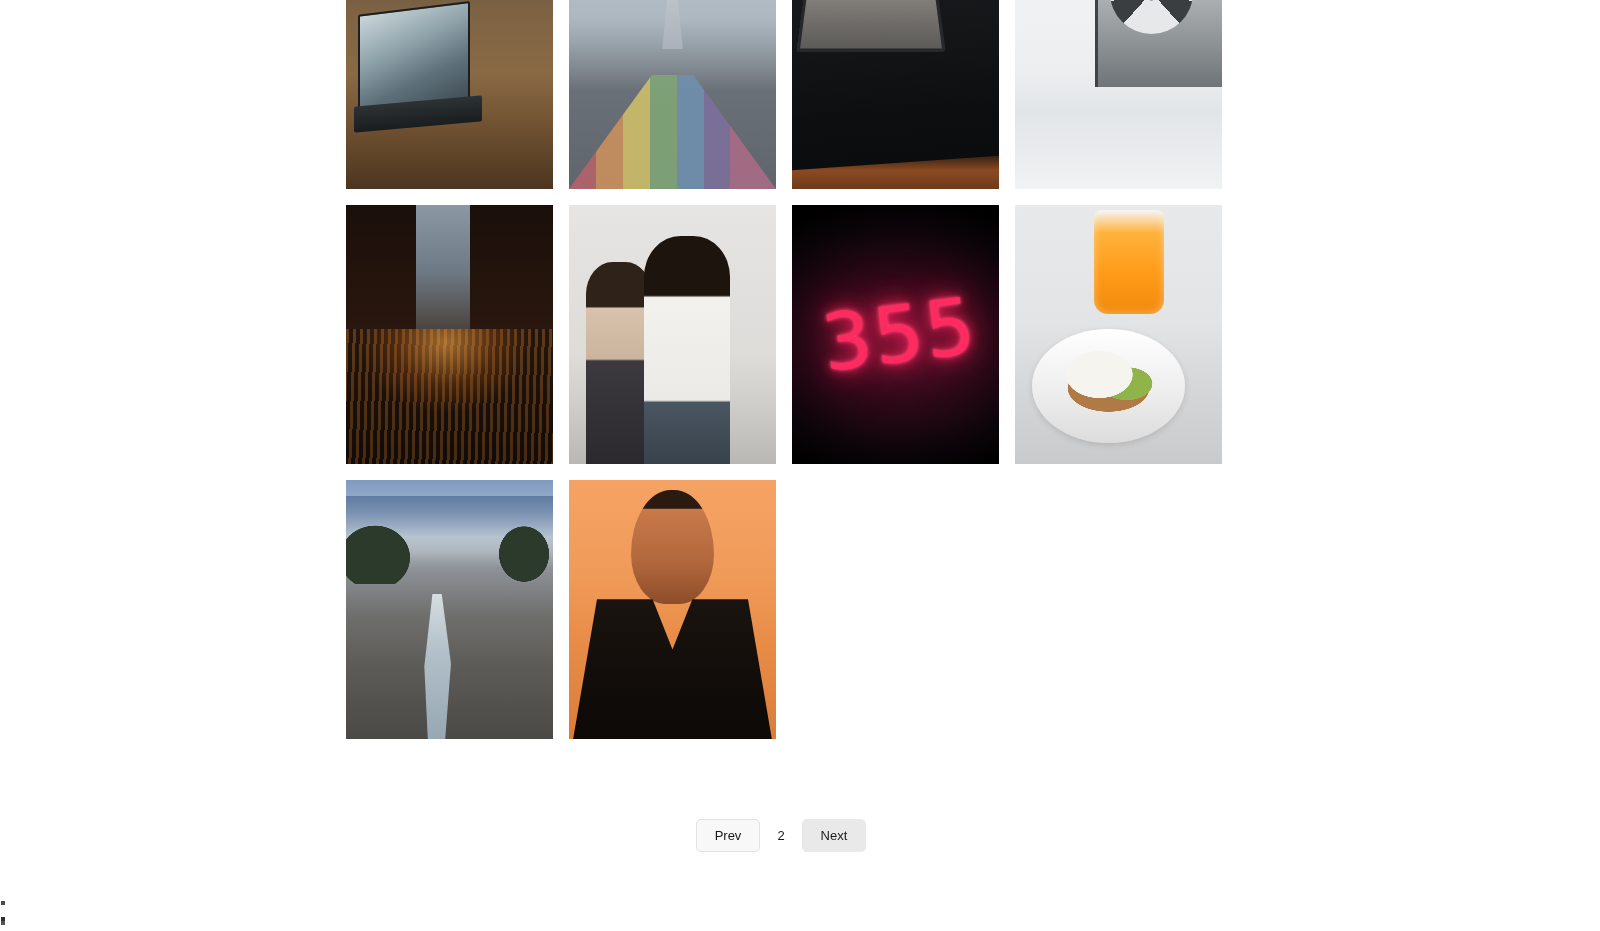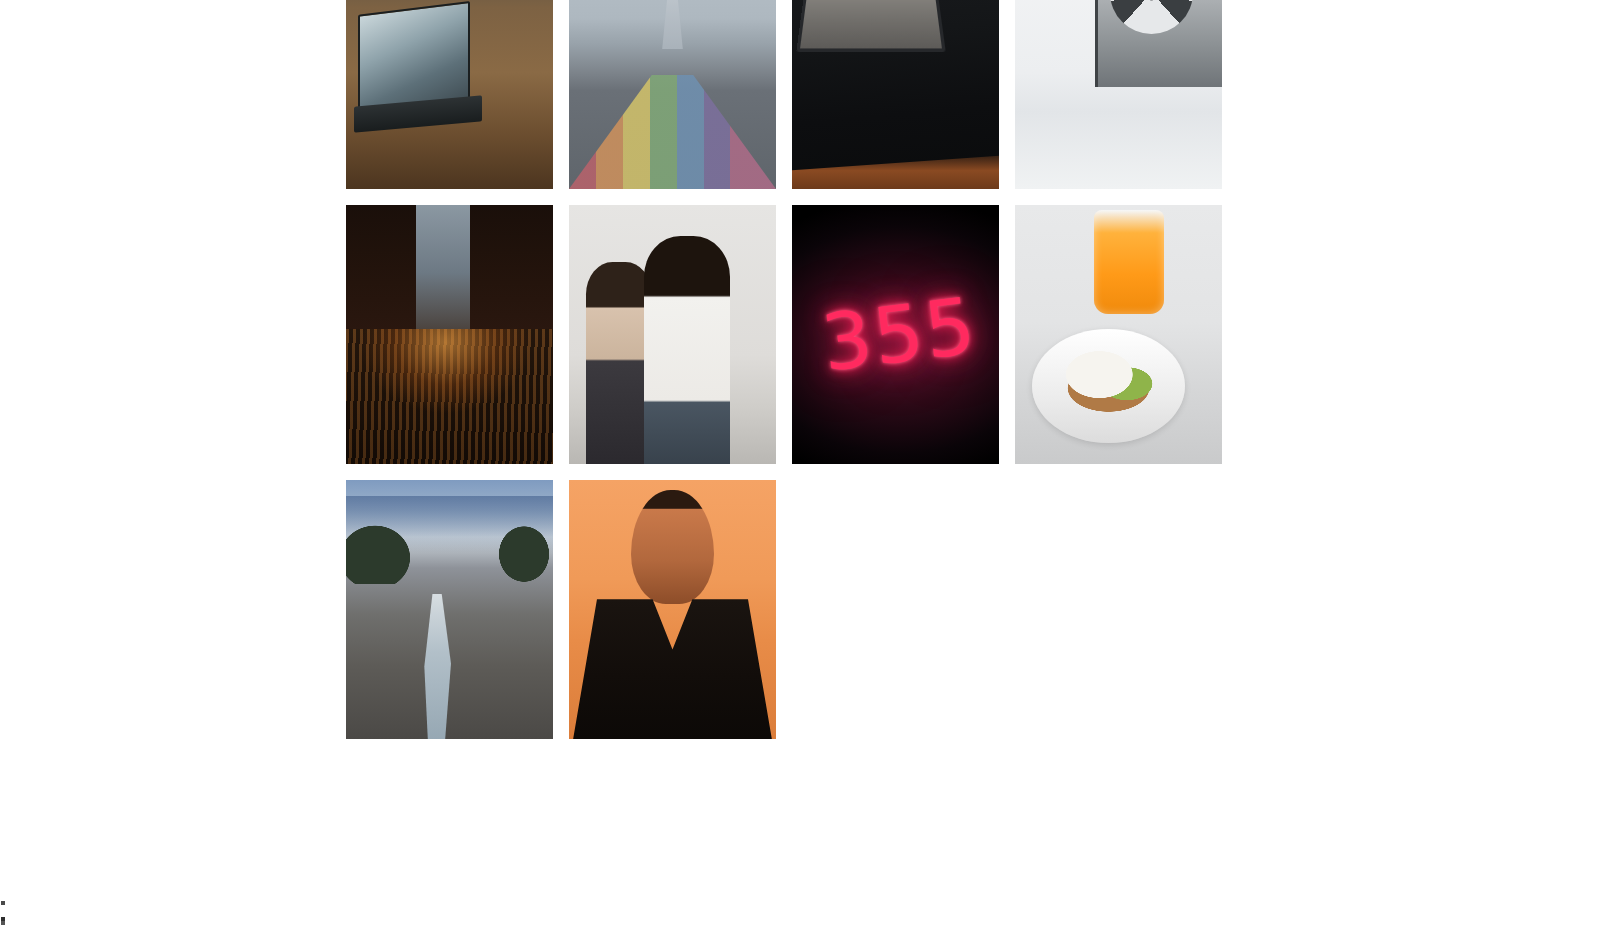--- a/index.html
+++ b/index.html
@@ -395,16 +395,21 @@
 
     </div>
 
     <div class="tile">
       <div class="photo ph-portrait"></div>
 
     </div>
 
   </div>
 
+  <div class="pagination">
+    <div class="page-btn prev">Prev</div>
+    <div class="page-num">2</div>
+    <div class="page-btn next">Next</div>
+  </div>
 
   <div class="corner-artifact"></div>
 
 </div>
 
 </body></html>

